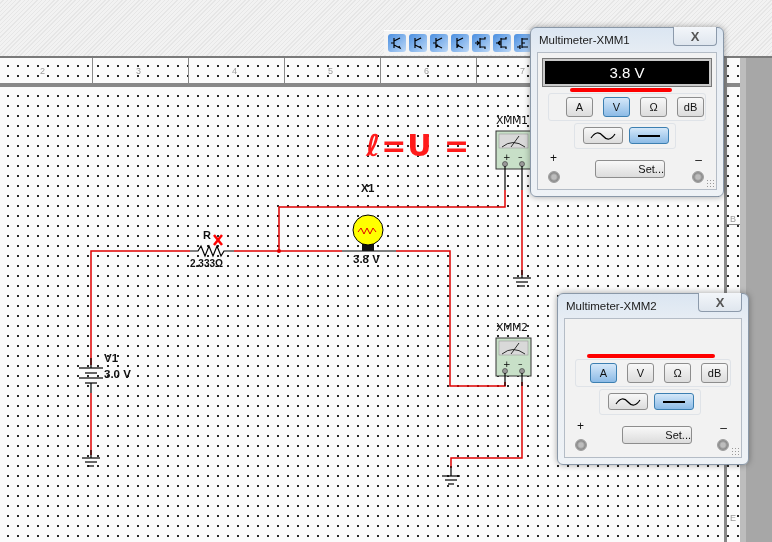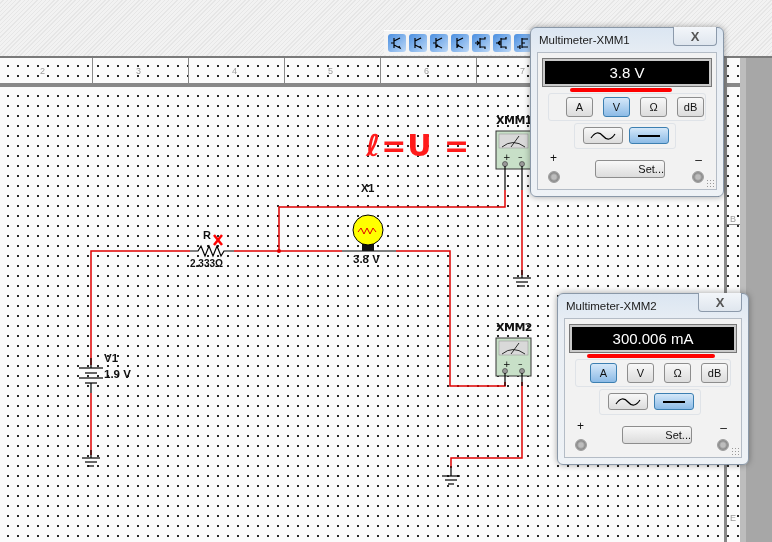--- a/index.html
+++ b/index.html
@@ -40,21 +40,21 @@
     background:transparent;
   }
   .ruler-tick { position:absolute; top:0; width:1px; height:25px; background:#888; }
   .ruler-label { position:absolute; top:8px; font-size:9px; color:#9a9a9a; }
   .border-v { position:absolute; left:724px; top:0; width:3px; height:484px; background:#888; }
   .border-label { position:absolute; left:730px; font-size:9px; color:#9a9a9a; }
   .border-h { position:absolute; left:727px; width:13px; height:1px; background:#888; }
 
   svg.schem { position:absolute; left:0; top:0; }
   .lbl { position:absolute; font-size:12px; font-weight:bold; color:#111; white-space:nowrap; }
-  .lbl-meter { position:absolute; font-size:11px; font-weight:bold; color:#111; font-family:"DejaVu Sans", sans-serif; letter-spacing:-0.5px; }
+  .lbl-meter { position:absolute; font-size:11px; font-weight:normal; color:#111; font-family:"DejaVu Sans", sans-serif; letter-spacing:-0.5px; }
   .anno {
     position:absolute; left:366px; top:128px; color:#ff1a1a; font-size:30px; font-weight:bold;
     font-family:"DejaVu Sans", sans-serif; letter-spacing:1px;
   }
 
   .mm {
     position:absolute; width:186px; height:166px;
     background:linear-gradient(180deg,#dbe6f2 0,#e9eef4 30px,#eef2f6 100%);
     border:1px solid #8a98a8; border-radius:6px;
     box-shadow:0 0 6px rgba(0,0,0,.35);
@@ -259,21 +259,21 @@
     <line x1="505" y1="373" x2="505" y2="386" stroke="#000" stroke-width="1.2"></line>
     <line x1="522" y1="373" x2="522" y2="386" stroke="#000" stroke-width="1.2"></line>
   </g>
 </svg>
 
 <span class="lbl" style="left:203px;top:229px;font-size:11px">R</span>
 <span class="lbl" style="left:190px;top:258px;font-size:10px">2.333Ω</span>
 <span class="lbl" style="left:361px;top:182px;font-size:11px">X1</span>
 <span class="lbl" style="left:353px;top:253px;font-size:11.5px">3.8 V</span>
 <span class="lbl" style="left:104px;top:352px;font-size:11.5px">V1</span>
-<span class="lbl" style="left:104px;top:368px;font-size:11.5px">1.9 V</span>
+<span class="lbl" style="left:104px;top:368px;font-size:11.5px">3.0 V</span>
 <span class="lbl-meter" style="left:496px;top:114px">XMM1</span>
 <span class="lbl-meter" style="left:496px;top:321px">XMM2</span>
 
 <div class="anno">ℓ=U =</div>
 
 <div class="mm" style="left:530px;top:27px;width:192px;height:168px">
   <span class="mm-title">Multimeter-XMM1</span>
   <div class="mm-close">
       <span>X</span>
     </div>
@@ -306,21 +306,20 @@
     <div class="grip"></div>
   </div>
 </div>
 
 <div class="mm" style="left:557px;top:293px;width:190px;height:170px">
   <span class="mm-title">Multimeter-XMM2</span>
   <div class="mm-close">
       <span>X</span>
     </div>
   <div class="mm-body">
-    <div class="mm-display">300.006 mA</div>
     <div class="red-underline" style="left:22px;top:35px;width:128px"></div>
     <div class="mm-modes">
       <div class="mbtn active" style="left:14px">A</div>
       <div class="mbtn" style="left:51px">V</div>
       <div class="mbtn" style="left:88px">Ω</div>
       <div class="mbtn" style="left:125px">dB</div>
     </div>
     <div class="mm-wave" style="left:34px">
       <div class="wbtn" style="left:8px">
         <svg width="26" height="10">

